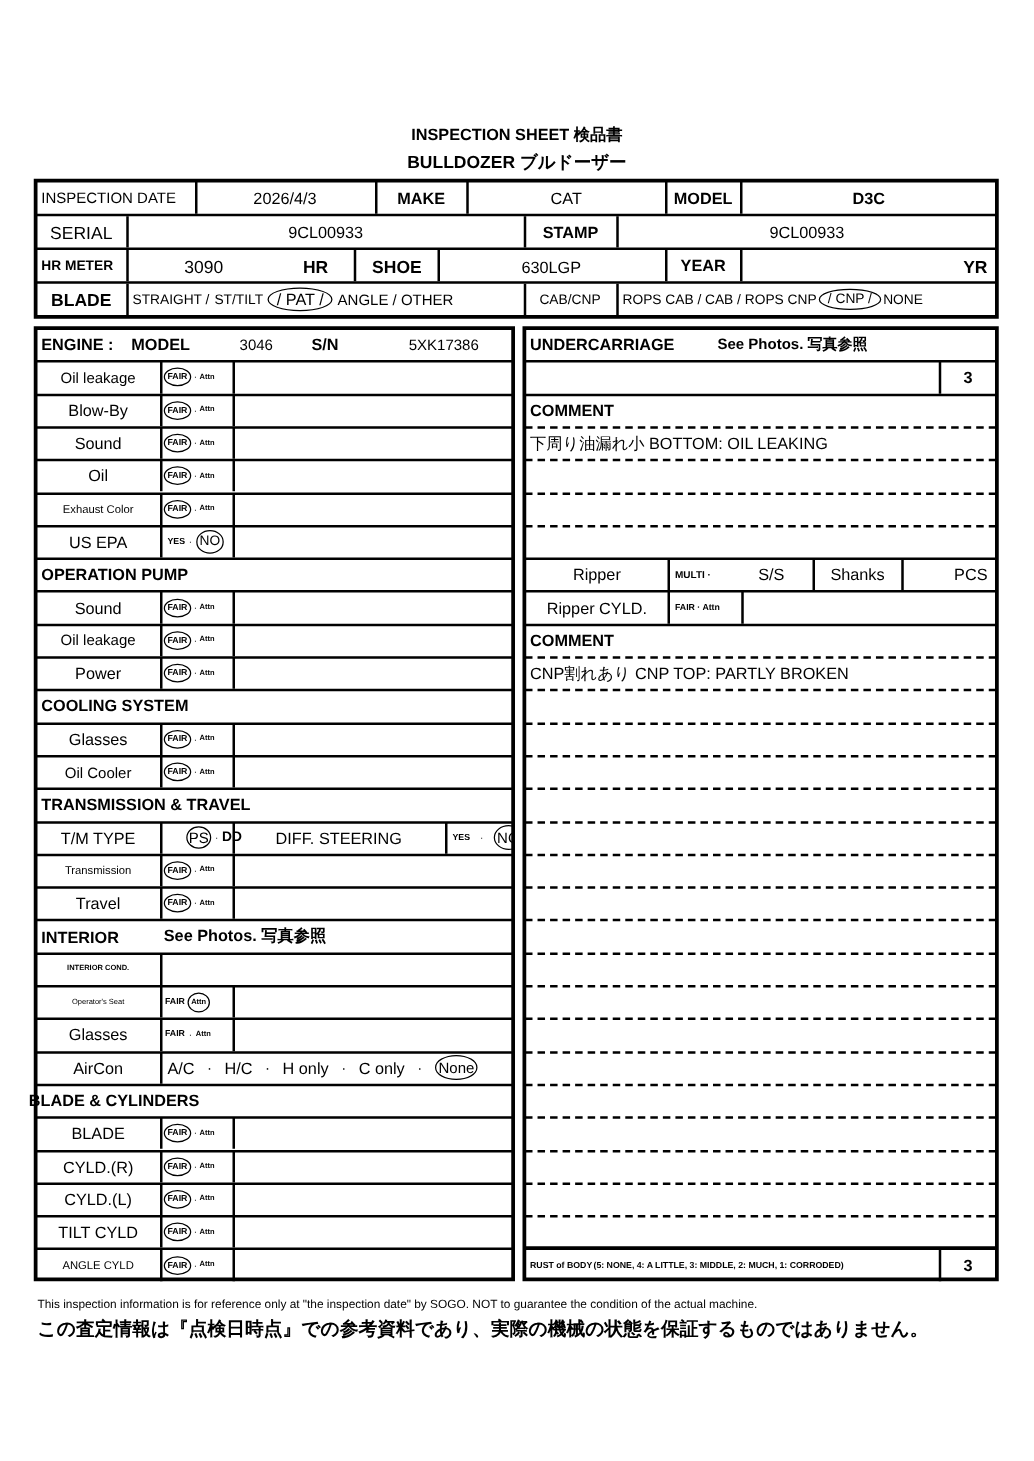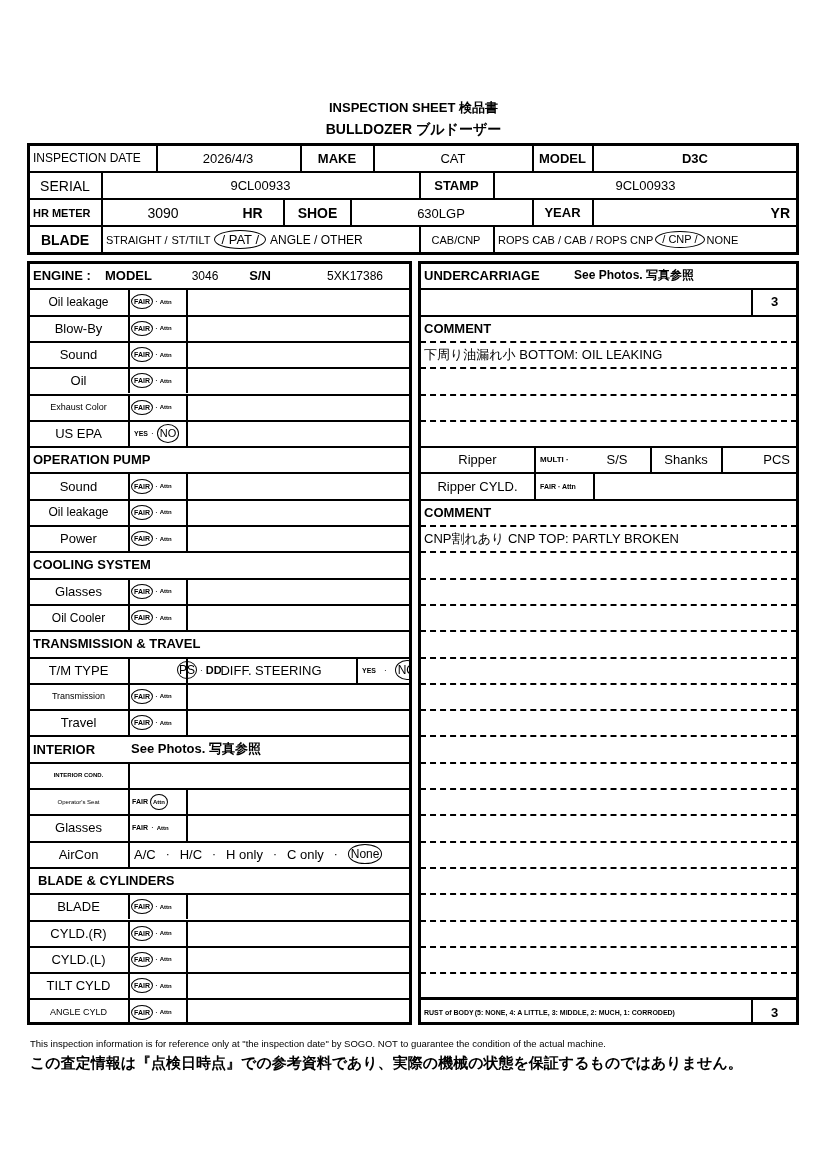--- a/index.html
+++ b/index.html
@@ -239,21 +239,21 @@
     </div>
     <div class="vline" style="left:128px;top:604.9000000000001px;height:25.3px;"></div>
     <div class="vline" style="left:186px;top:604.9000000000001px;height:25.3px;"></div>
     <div class="hline" style="left:28px;top:630.2px;width:383px;"></div>
     <div class="abs" style="left:30px;top:631.2px;width:380px;height:25.3px;">
       <div class="cell l f13 b" style="left:0;top:0;width:380px;height:25.3px;">TRANSMISSION &amp; TRAVEL</div>
     </div>
     <div class="hline" style="left:28px;top:656.5px;width:383px;"></div>
     <div class="abs" style="left:30px;top:657.5px;width:380px;height:25.3px;">
       <div class="cell c f13" style="left:0;top:0;width:97px;height:25.3px;">T/M TYPE</div>
-      <div class="cell l" style="left:100px;top:0;width:72px;height:25.3px;gap:3px;padding-left:7px;margin-left:40px;">
+      <div class="cell l" style="left:100px;top:0;width:72px;height:25.3px;gap:3px;padding-left:19px;">
         <span class="ring f12" style="padding:2px 1px;">PS</span>
         <span class="f8">·</span>
         <span class="f11 b">DD</span>
       </div>
       <div class="cell c f13" style="left:158px;top:0;width:166px;height:25.3px;">DIFF. STEERING</div>
       <div class="cell l" style="left:330px;top:0;width:50px;height:25.3px;gap:8px;padding-left:2px;">
         <span class="f7 b">YES</span>
         <span class="f8">·</span>
         <span class="ring f12" style="padding:3px 2px;">NO</span>
       </div>
@@ -327,21 +327,21 @@
         <span class="f12">·</span>
         <span>H only</span>
         <span class="f12">·</span>
         <span>C only</span>
         <span class="f12">·</span>
         <span class="ring f12" style="padding:3px 2px;border-radius:50%/50%;">None</span>
       </div>
     </div>
     <div class="vline" style="left:128px;top:841.6px;height:25.3px;"></div>
     <div class="hline" style="left:28px;top:866.9px;width:383px;"></div>
-    <div class="abs" style="left:35px;top:867.9px;width:380px;height:25.3px;">
+    <div class="abs" style="left:20px;top:867.9px;width:380px;height:25.3px;">
       <div class="cell l f13 b" style="left:0;top:0;width:380px;height:25.3px;">BLADE &amp; CYLINDERS</div>
     </div>
     <div class="hline" style="left:28px;top:893.2px;width:383px;"></div>
     <div class="abs" style="left:30px;top:894.2px;width:380px;height:25.3px;">
       <div class="cell c f13" style="left:0;top:0;width:97px;height:25.3px;">BLADE</div>
       <div class="cell l f7" style="left:100px;top:0;width:56px;height:25.3px;gap:2px;padding-left:1px;">
         <span class="ring f7 b">FAIR</span>
         <span class="f8">·</span>
         <span class="f6 b">Attn</span>
       </div>

